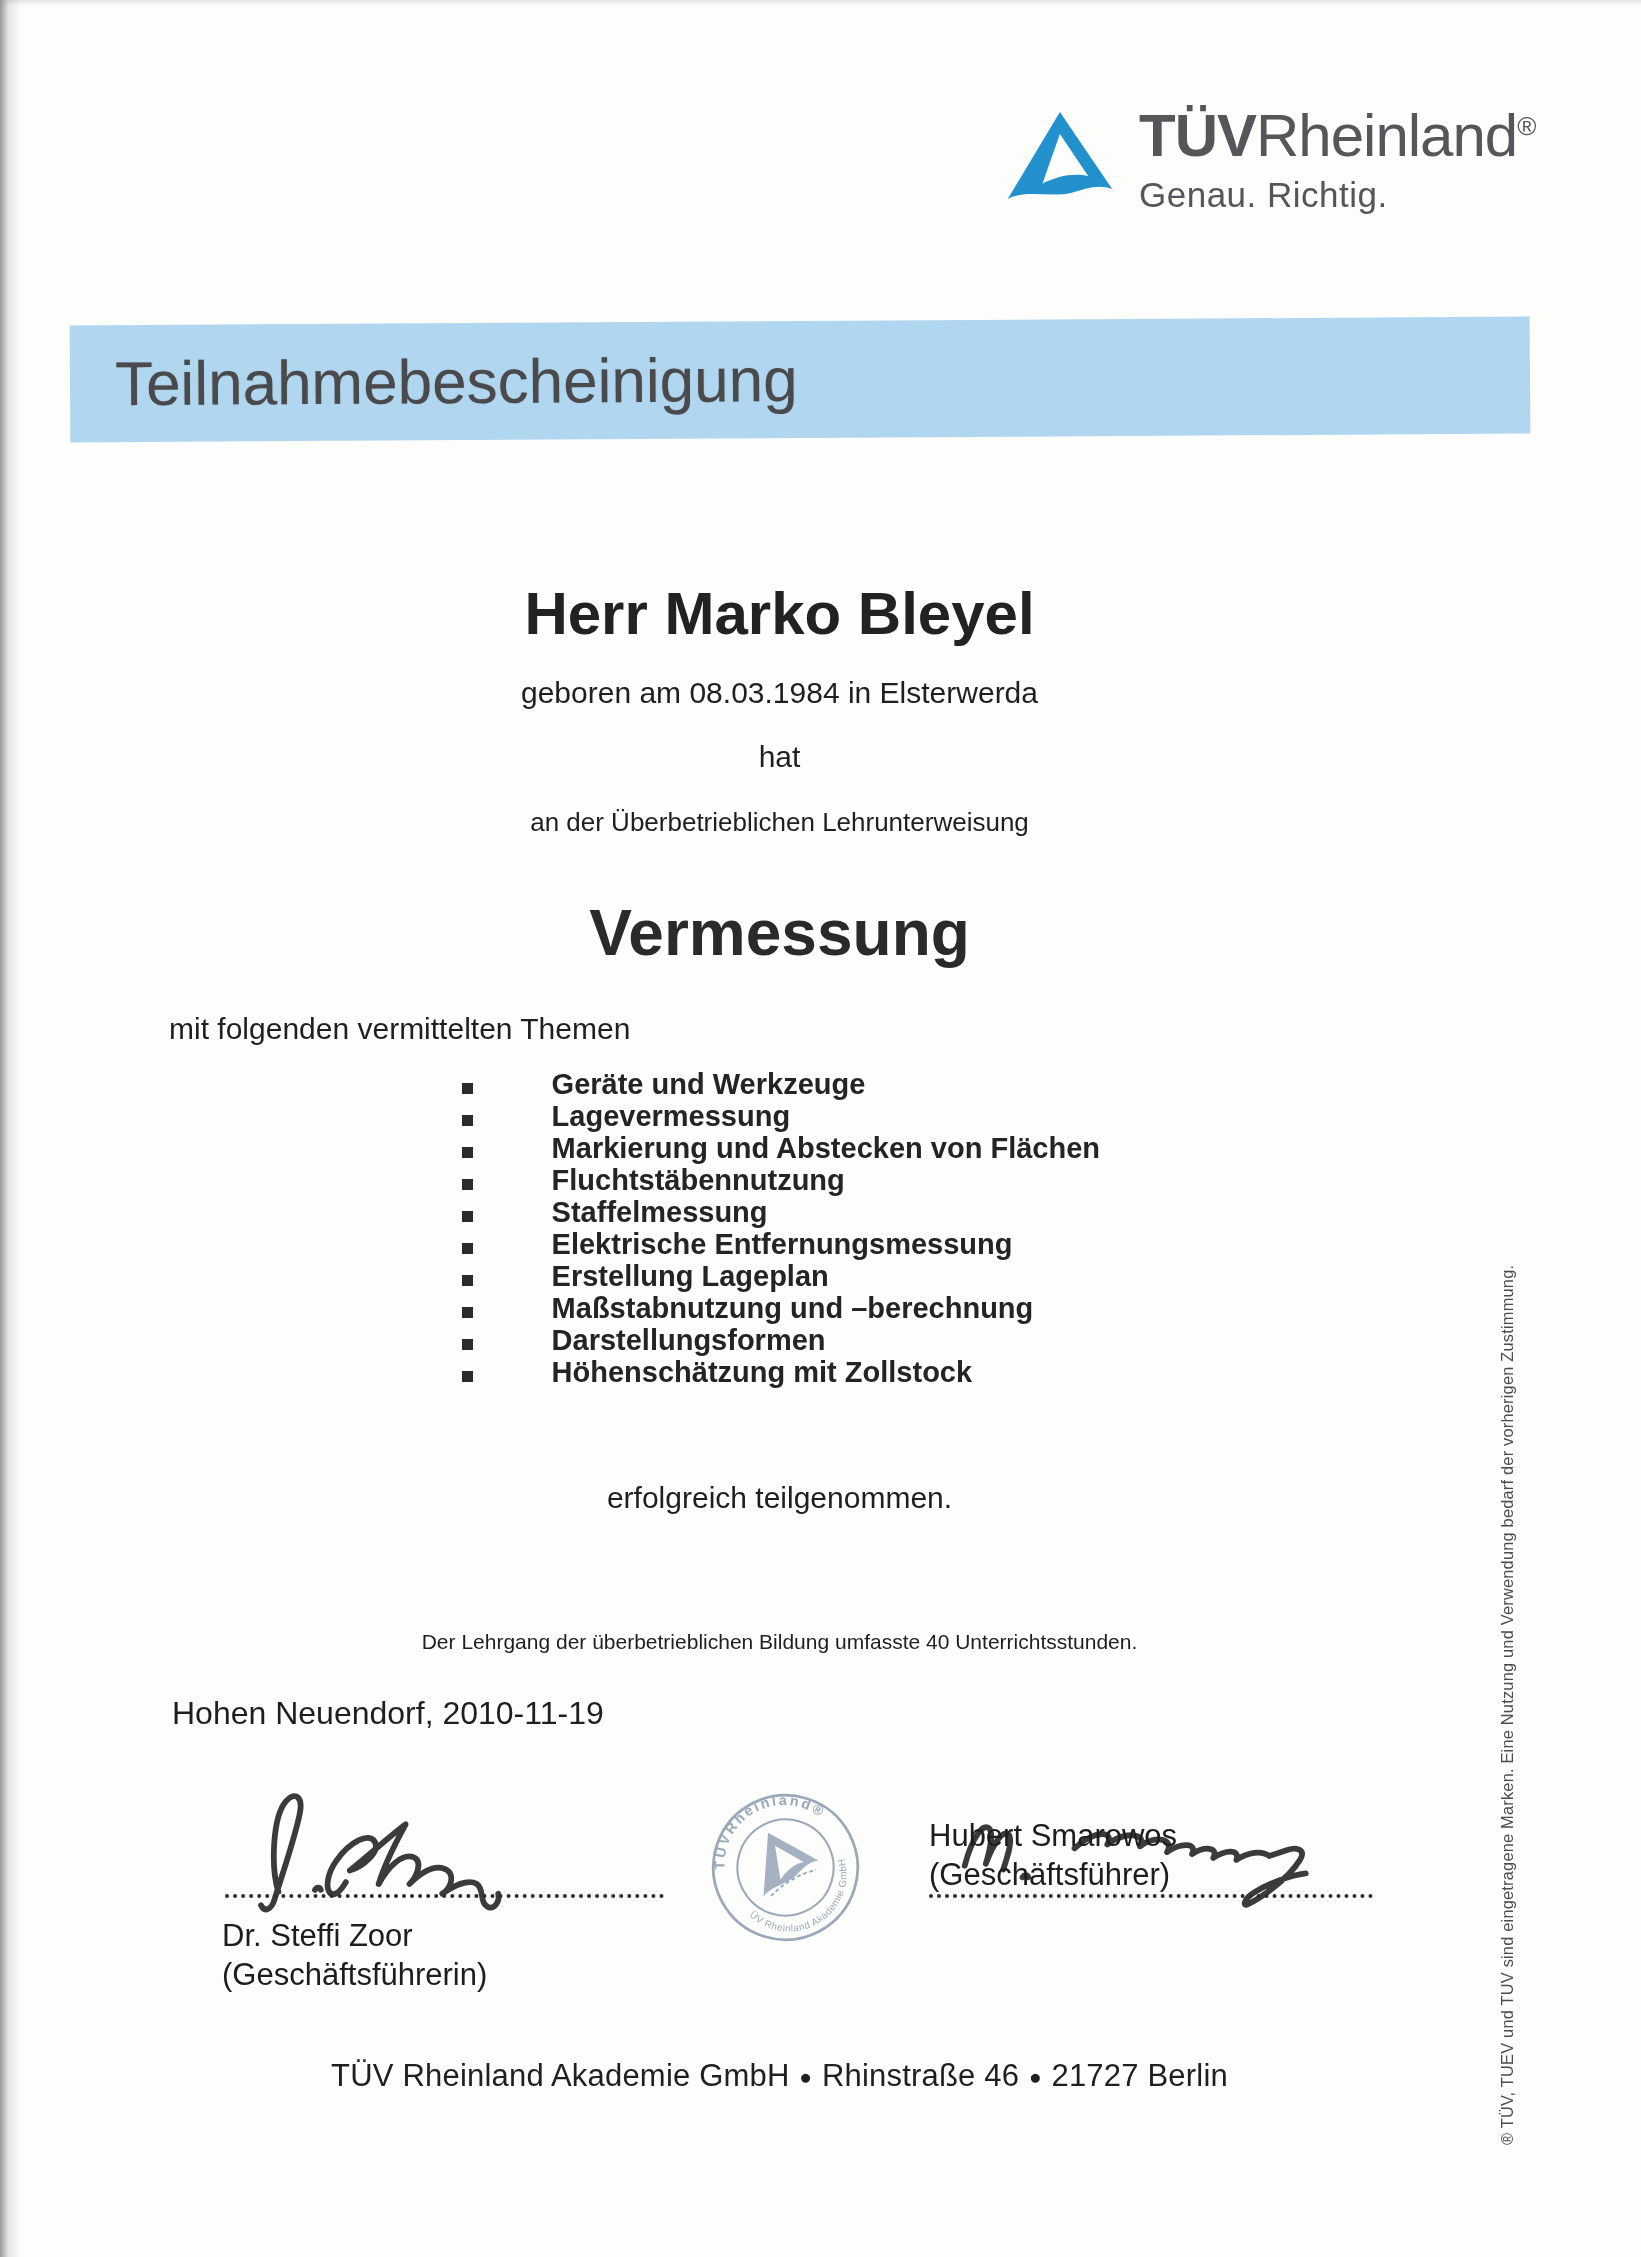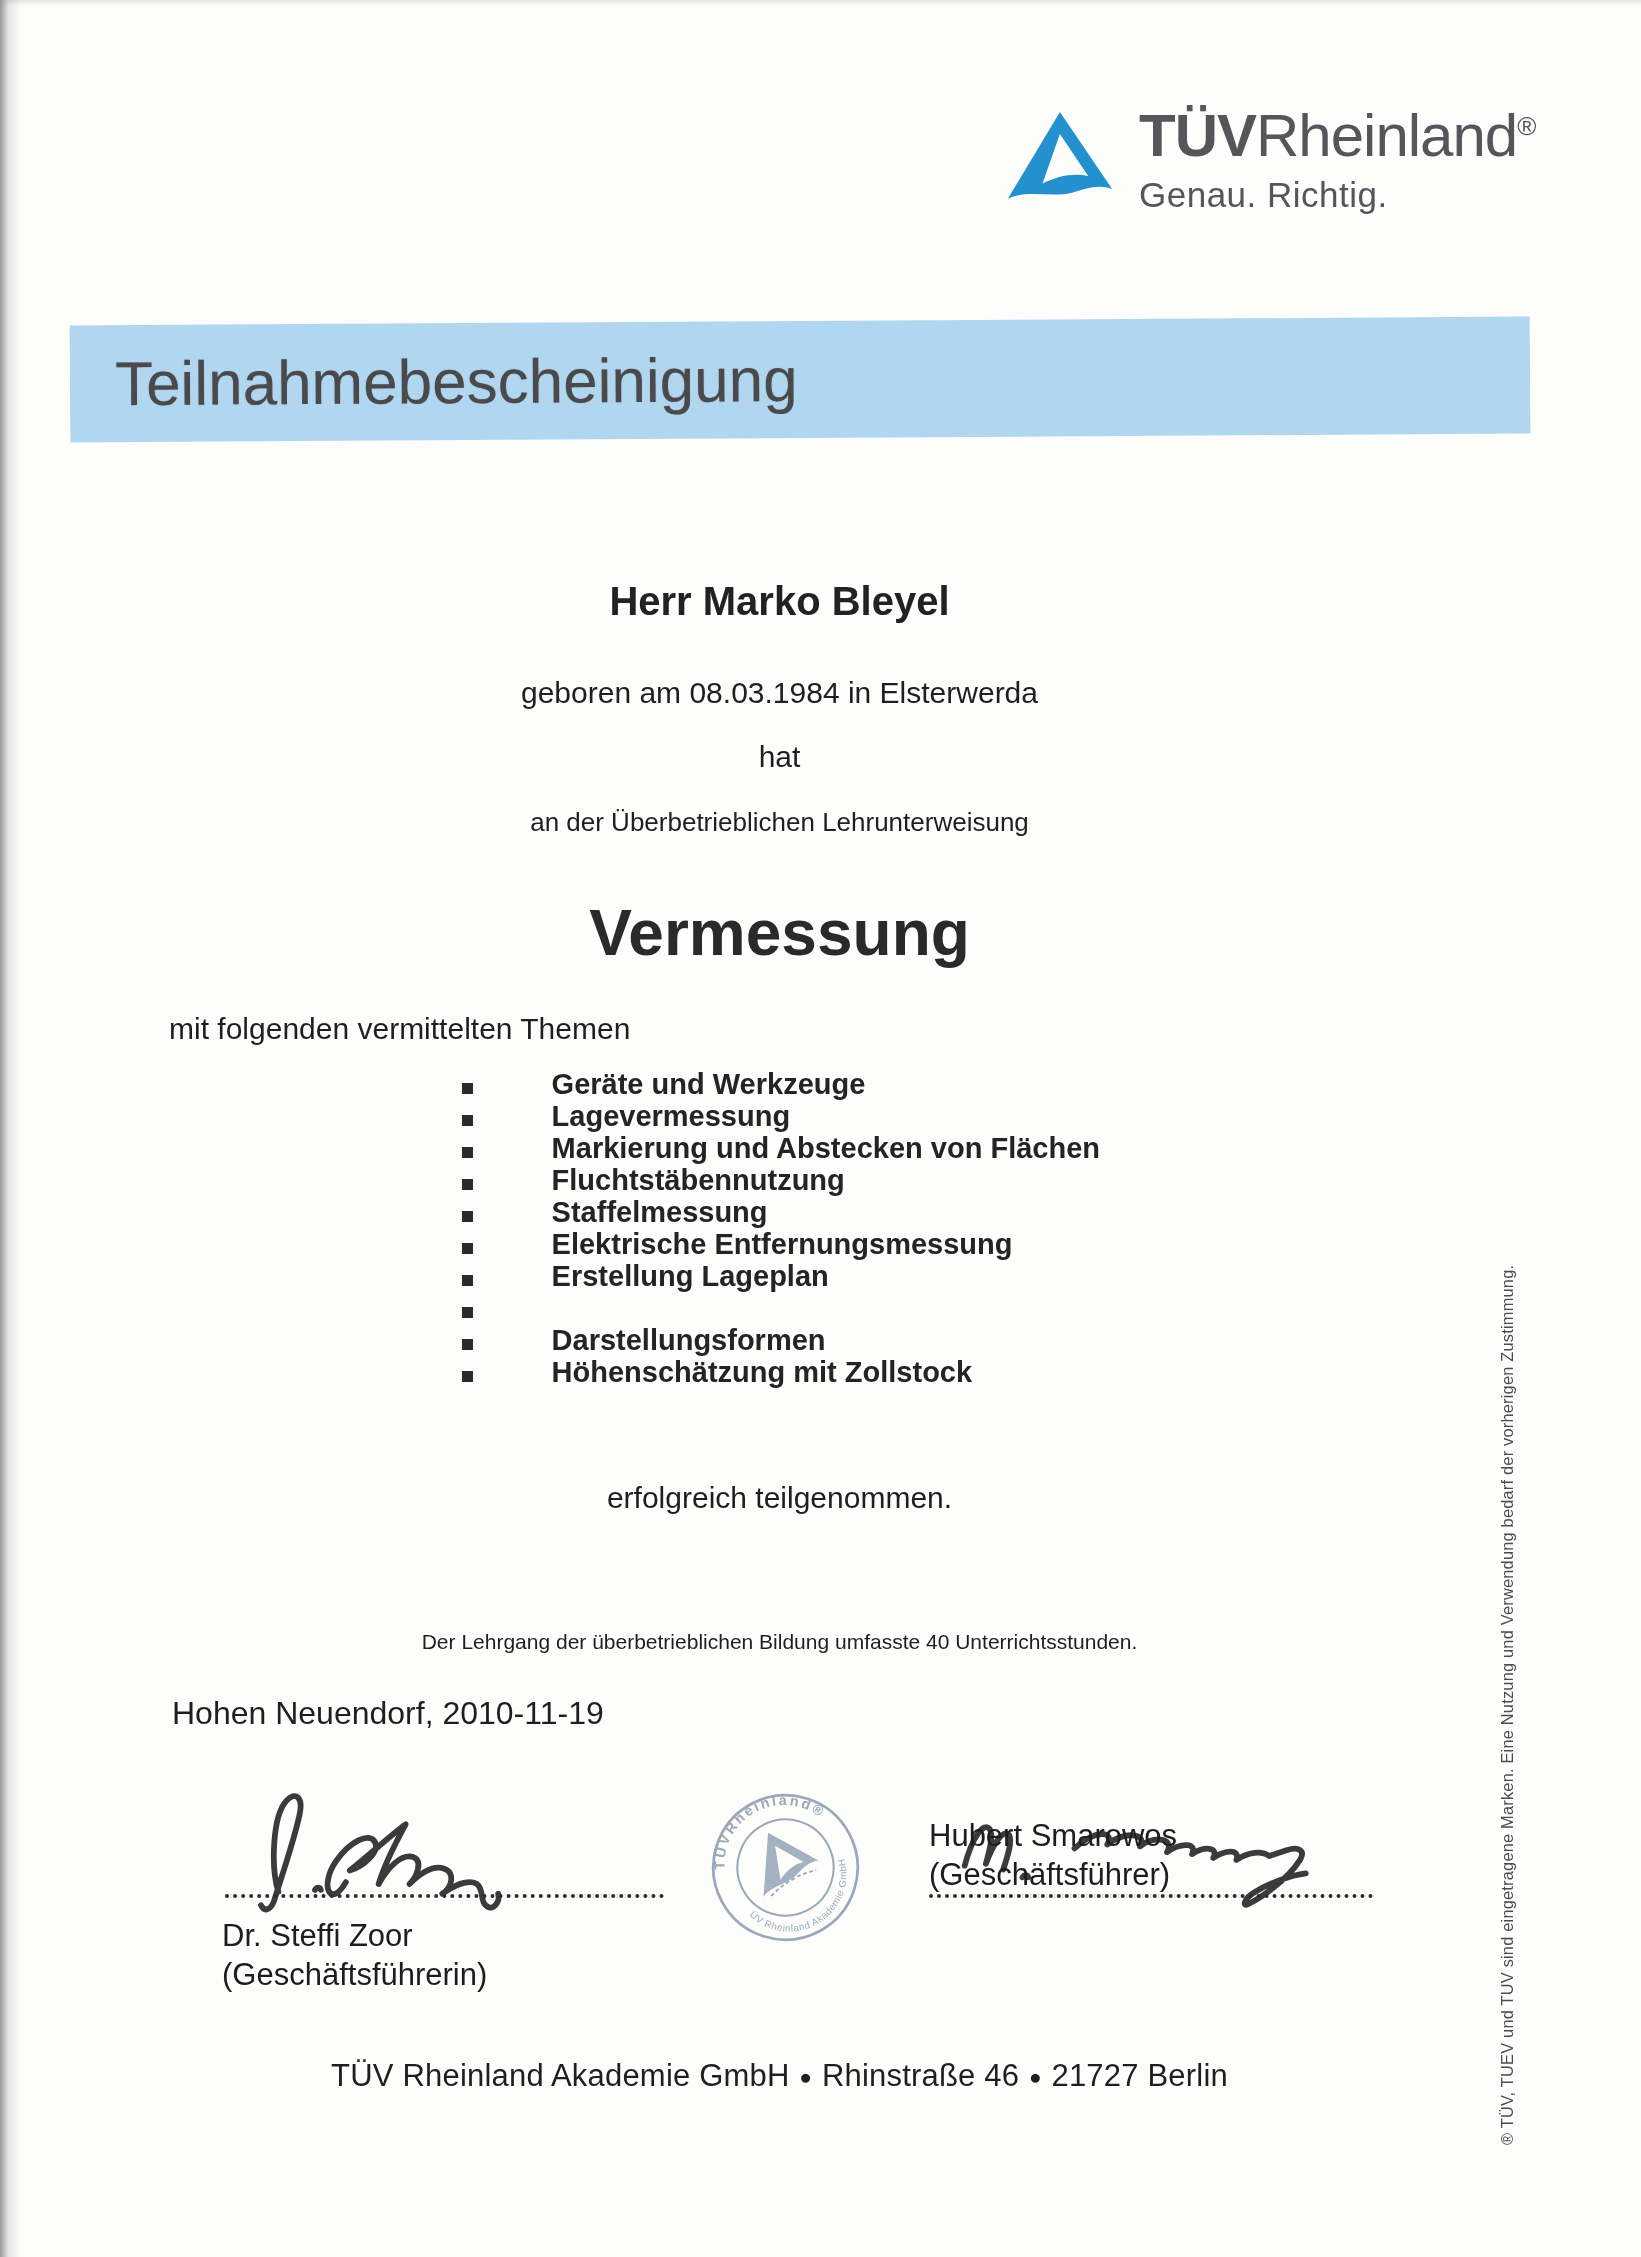--- a/index.html
+++ b/index.html
@@ -26,21 +26,21 @@
 
   
   .banner{position:absolute;left:70px;top:321px;width:1460px;height:117px;
     background:#b1d6f0;transform:rotate(-0.35deg);
     display:flex;align-items:center;}
   .banner-title{font-size:62px;color:#4a4a4c;margin-left:45px;letter-spacing:0px;
     text-shadow:0 0 1px rgba(74,74,76,.4);}
 
   
   .col{position:absolute;left:77px;width:1405px;text-align:center;}
-  .recipient{top:579px;font-size:40px;font-weight:bold;letter-spacing:0px;color:#222;}
+  .recipient{top:579px;font-size:60px;font-weight:bold;letter-spacing:0px;color:#222;}
   .birth{top:676px;font-size:30px;}
   .hat{top:740px;font-size:30px;}
   .course-intro{top:807px;font-size:26px;}
   .course-title{top:896px;font-size:64px;font-weight:bold;color:#2a2a2a;}
   .result{top:1481px;font-size:30px;}
   .duration{top:1630px;font-size:21px;}
   .footer-line{top:2058px;font-size:31px;letter-spacing:0.2px;}
   .footer-line .dot{font-size:21px;vertical-align:1.9px;padding:0 9.7px;}
 
   .themen{position:absolute;left:169px;top:1012px;font-size:30px;}
@@ -126,20 +126,21 @@
   <li class="topic">
       <span class="bullet"></span>
       <span class="topic-text">Elektrische Entfernungsmessung</span>
     </li>
   <li class="topic">
       <span class="bullet"></span>
       <span class="topic-text">Erstellung Lageplan</span>
     </li>
   <li class="topic">
       <span class="bullet"></span>
+      <span class="topic-text">Maßstabnutzung und –berechnung</span>
     </li>
   <li class="topic">
       <span class="bullet"></span>
       <span class="topic-text">Darstellungsformen</span>
     </li>
   <li class="topic">
       <span class="bullet"></span>
       <span class="topic-text">Höhenschätzung mit Zollstock</span>
     </li>
 </ul>

